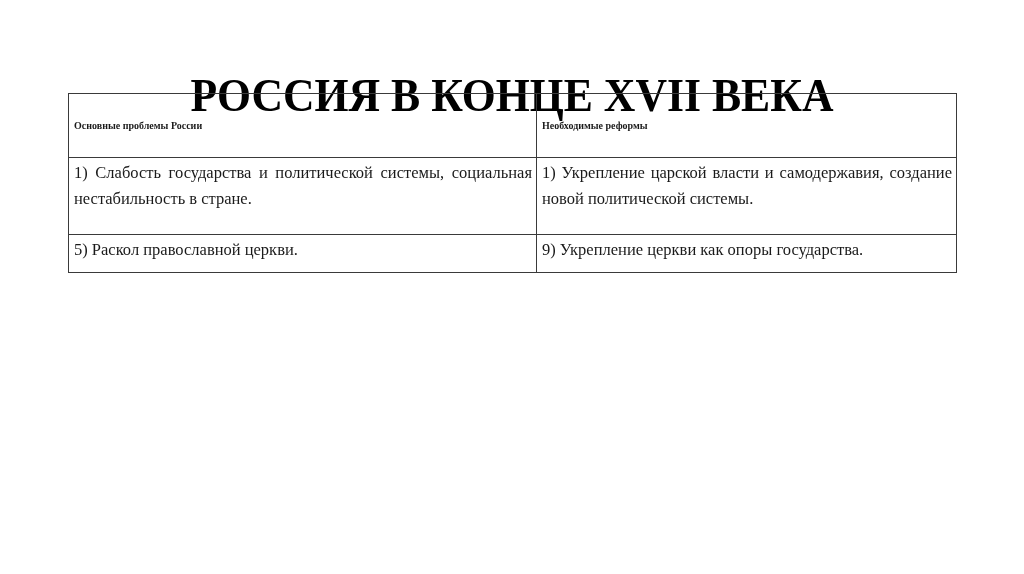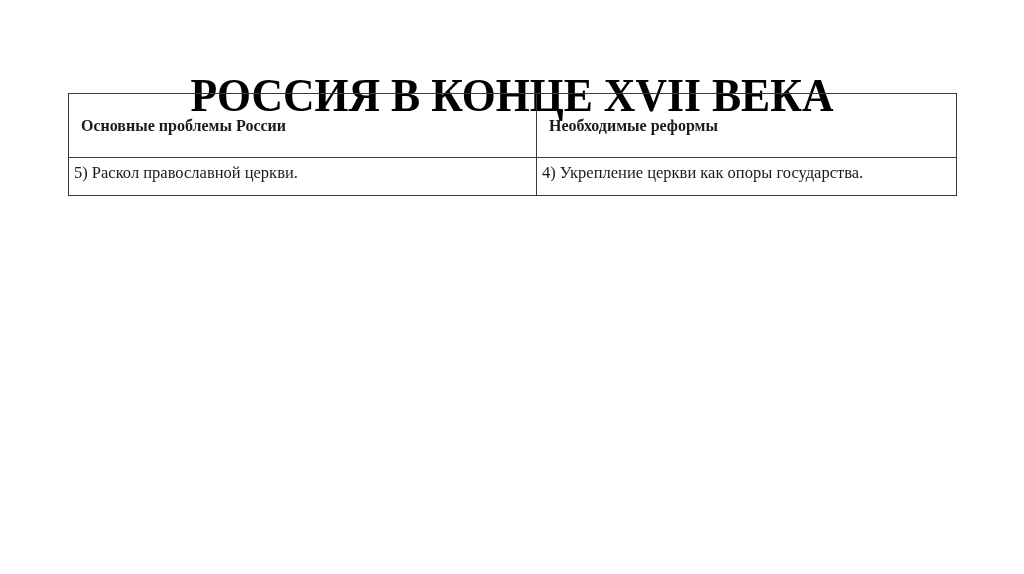--- a/index.html
+++ b/index.html
@@ -46,24 +46,24 @@
     table.comparison td {
       border: 1.5px solid #3a3a3a;
       vertical-align: top;
       padding: 2px 4px 0 5px;
       text-align: justify;
       text-align-last: left;
       overflow: hidden;
     }
     table.comparison th {
       font-weight: bold;
-      font-size: 16px;
+      font-size: 10px;
       vertical-align: middle;
       height: 63px;
-      padding: 0 12px;
+      padding: 0 5px;
     }
     th.h-left { text-align: center; text-align-last: center; }
     th.h-right { text-align: left; text-align-last: left; padding-left: 6px; margin-left: 24px; }
     tr.r1 td { height: 74px; }
     tr.r2 td { height: 52px; }
     tr.r3 td { height: 53px; }
     tr.r4 td { height: 80px; }
     tr.r5 td { height: 35px; margin-top: 35px; }
     tr.r6 td { height: 98px; }
     .cell-text { display: block; }
@@ -78,22 +78,30 @@
     <col class="c1">
     <col class="c2">
   </colgroup>
   <thead>
     <tr>
       <th class="h-left">Основные проблемы России</th>
       <th class="h-right">Необходимые реформы</th>
     </tr>
   </thead>
   <tbody>
+    <tr class="r1">
+      <td>
+          <span class="cell-text">1) Слабость государства и политической системы, социальная нестабильность в стране.</span>
+        </td>
+      <td>
+          <span class="cell-text">1) Укрепление царской власти и самодержавия, создание новой политической системы.</span>
+        </td>
+    </tr>
     <tr class="r5">
       <td>
           <span class="cell-text">5) Раскол православной церкви.</span>
         </td>
       <td>
-          <span class="cell-text">4) Укрепление церкви как опоры государства.</span>
+          <span class="cell-text">9) Укрепление церкви как опоры государства.</span>
         </td>
     </tr>
   </tbody>
 </table>
 
 </body></html>

